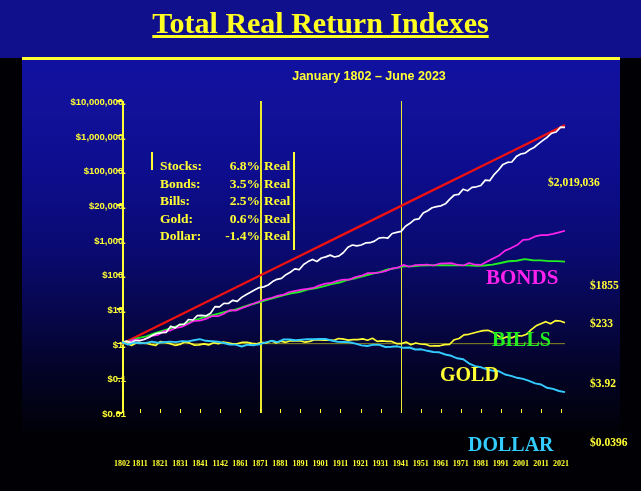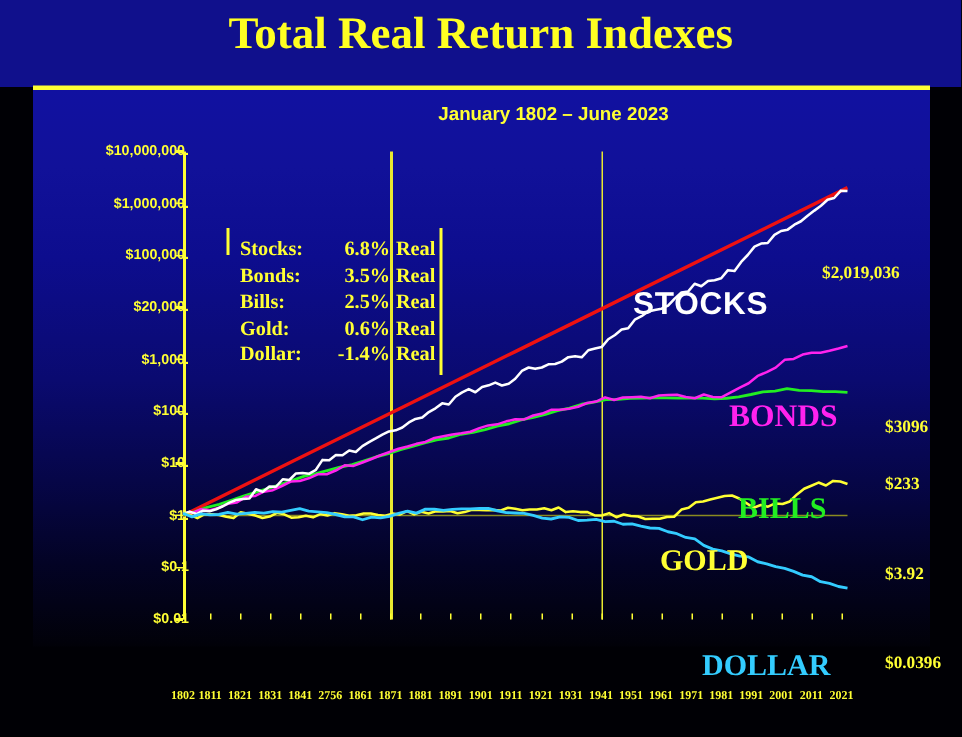--- a/index.html
+++ b/index.html
@@ -24,20 +24,21 @@
   #title-text {
     position: absolute;
     left: 0; top: 6px; width: 641px;
     text-align: center;
     font-family: "Liberation Serif", serif;
     font-weight: bold;
     font-size: 30px;
     color: #ffff22;
     letter-spacing: 0px;
     white-space: nowrap;
+    text-decoration: underline;
   }
   #title-rule {
     position: absolute;
     left: 22px; top: 57px; width: 598px; height: 3px;
     background: #ffff33;
   }
   
   #panel {
     position: absolute;
     left: 22px; top: 60px; width: 598px; height: 371px;
@@ -261,21 +262,21 @@
         <div class="xlabel" style="left: 100px;">1802</div>
         <div class="xtick" style="left: 118.041px;"></div>
         <div class="xlabel" style="left: 118.041px;">1811</div>
         <div class="xtick" style="left: 138.086px;"></div>
         <div class="xlabel" style="left: 138.086px;">1821</div>
         <div class="xtick" style="left: 158.131px;"></div>
         <div class="xlabel" style="left: 158.131px;">1831</div>
         <div class="xtick" style="left: 178.176px;"></div>
         <div class="xlabel" style="left: 178.176px;">1841</div>
         <div class="xtick" style="left: 198.222px;"></div>
-        <div class="xlabel" style="left: 198.222px;">2756</div>
+        <div class="xlabel" style="left: 198.222px;">1142</div>
         <div class="xtick" style="left: 218.267px;"></div>
         <div class="xlabel" style="left: 218.267px;">1861</div>
         <div class="xtick" style="left: 238.312px;"></div>
         <div class="xlabel" style="left: 238.312px;">1871</div>
         <div class="xtick" style="left: 258.357px;"></div>
         <div class="xlabel" style="left: 258.357px;">1881</div>
         <div class="xtick" style="left: 278.403px;"></div>
         <div class="xlabel" style="left: 278.403px;">1891</div>
         <div class="xtick" style="left: 298.448px;"></div>
         <div class="xlabel" style="left: 298.448px;">1901</div>
@@ -338,27 +339,26 @@
         <span class="vl">0.6%</span>
         <span class="rl">Real</span>
       </div>
       <div class="row">
         <span class="nm">Dollar:</span>
         <span class="vl">-1.4%</span>
         <span class="rl">Real</span>
       </div>
     </div>
 
-    <div class="series-label" id="lbl-stocks">STOCKS</div>
     <div class="series-label" id="lbl-bonds">BONDS</div>
     <div class="series-label" id="lbl-bills">BILLS</div>
     <div class="series-label" id="lbl-gold">GOLD</div>
     <div class="series-label" id="lbl-dollar">DOLLAR</div>
 
     <div class="endlabel" id="end-stocks">$2,019,036</div>
-    <div class="endlabel" id="end-bonds">$3096</div>
+    <div class="endlabel" id="end-bonds">$1855</div>
     <div class="endlabel" id="end-bills">$233</div>
     <div class="endlabel" id="end-gold">$3.92</div>
     <div class="endlabel" id="end-dollar">$0.0396</div>
   </div>
 
 
 </div>
 
 </body></html>

